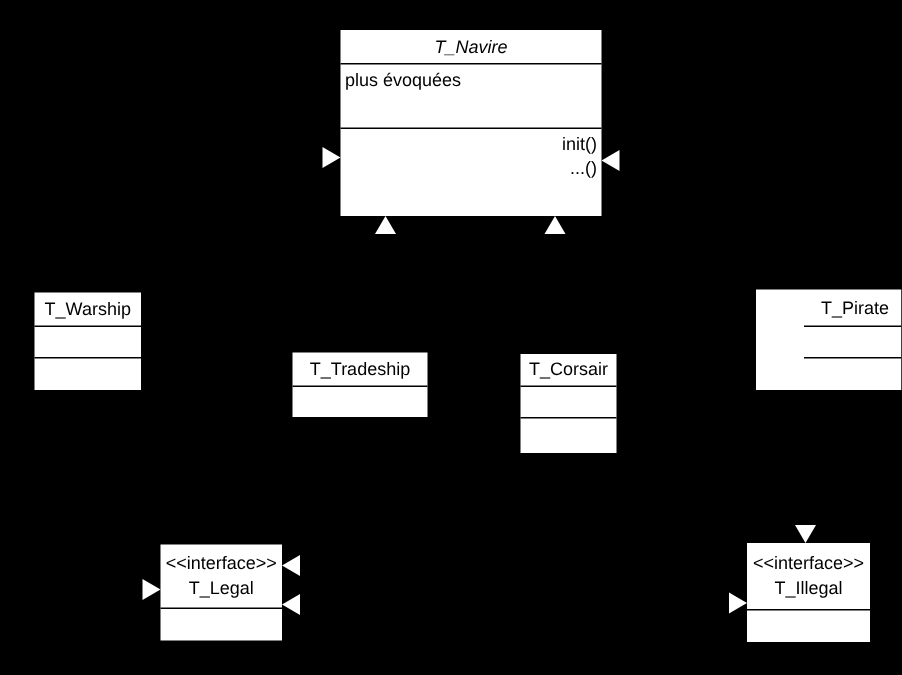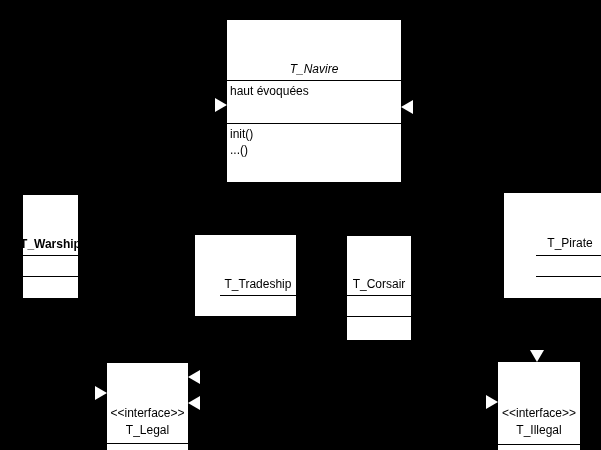--- a/index.html
+++ b/index.html
@@ -12,35 +12,35 @@
     font-size: 12px;
     color: #000000;
     overflow: hidden;
   }
   .uml-box { position: absolute; background: #ffffff; }
   .comp { box-sizing: border-box; overflow: hidden; }
   .comp + .comp { border-top: 1px solid #000000; }
   .title-comp {
     display: flex; flex-direction: column;
     align-items: center; justify-content: center;
-    text-align: center; line-height: 17px; margin-top: 38px;
+    text-align: center; line-height: 17px;
   }
   .italic { font-style: italic; }
   .lines { padding: 2px 3px 0 3px; line-height: 16px; white-space: nowrap; }
 
   
   #navire    { left: 227px; top: 20px;  width: 174px; }
   #navire    .c1 { height: 22px; }
   #navire    .c2 { height: 43px; }
-  #navire    .c3 { height: 59px; }
-  #warship   { left: 23px;  top: 195px; width: 55px; font-weight: bold; }
+  #navire    .c3 { height: 59px; text-align: right; }
+  #warship   { left: 23px;  top: 195px; width: 71px; }
   #warship   .c1 { height: 22px; }
   #warship   .c2 { height: 21px; }
   #warship   .c3 { height: 22px; }
-  #tradeship { left: 195px; top: 235px; width: 76px; padding-left: 25px; }
+  #tradeship { left: 195px; top: 235px; width: 90px; }
   #tradeship .c1 { height: 22px; }
   #tradeship .c2 { height: 26px; }
   #tradeship .c3 { height: 21px; }
   #corsair   { left: 347px; top: 236px; width: 64px; }
   #corsair   .c1 { height: 21px; text-align: center; }
   #corsair   .c2 { height: 21px; }
   #corsair   .c3 { height: 24px; }
   #pirate    { left: 504px; top: 193px; width: 68px; padding-left: 32px; }
   #pirate    .c1 { height: 24px; }
   #pirate    .c2 { height: 21px; }
@@ -70,21 +70,21 @@
   #arr-illegal-left  { left: 486px; top: 395px; }
 </style>
 </head>
 <body>
 
 <div class="canvas">
 
   <div class="uml-box" id="navire">
     <div class="comp c1 title-comp italic">T_Navire</div>
     <div class="comp c2 lines">
-      <div>haut évoquées</div>
+      <div>plus évoquées</div>
     </div>
     <div class="comp c3 lines">
       <div>init()</div>
       <div>...()</div>
     </div>
   </div>
 
   <div class="uml-box" id="warship">
     <div class="comp c1 title-comp">T_Warship</div>
     <div class="comp c2"></div>

